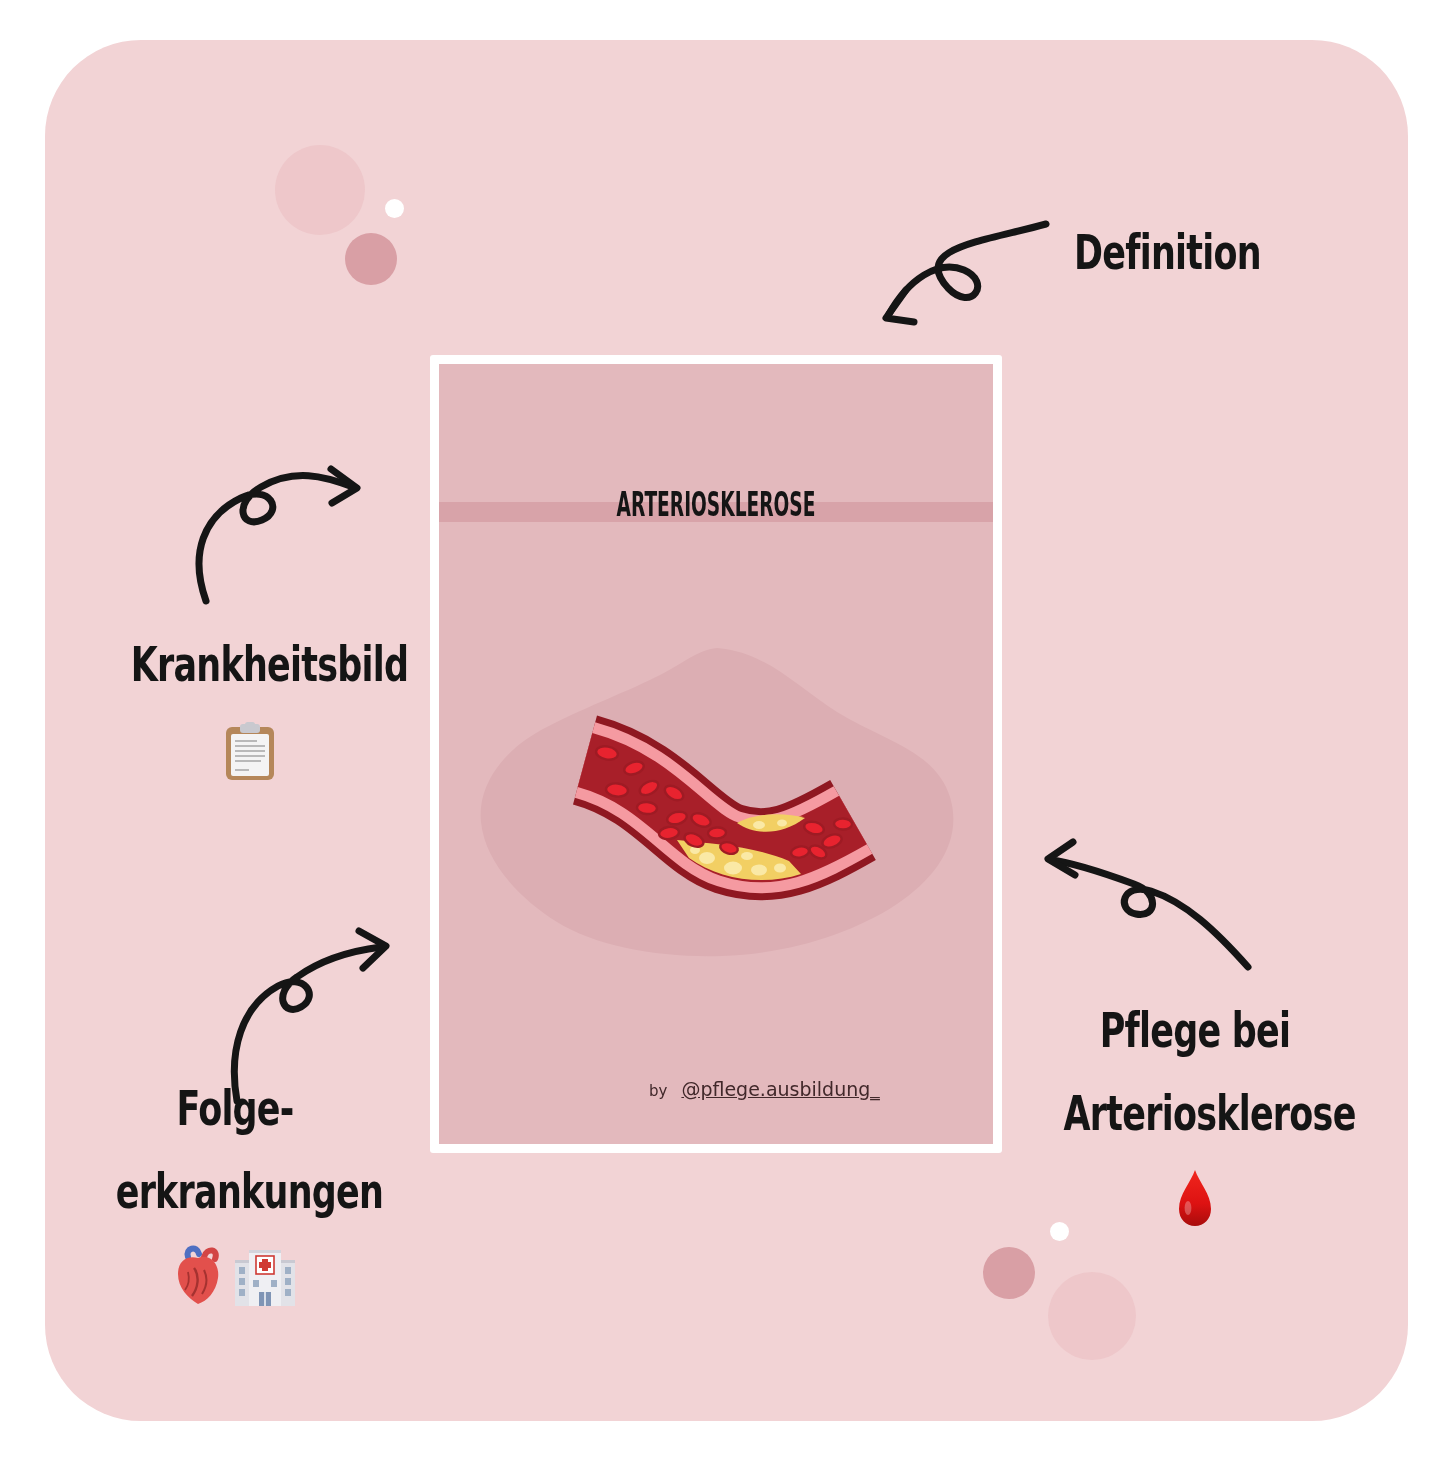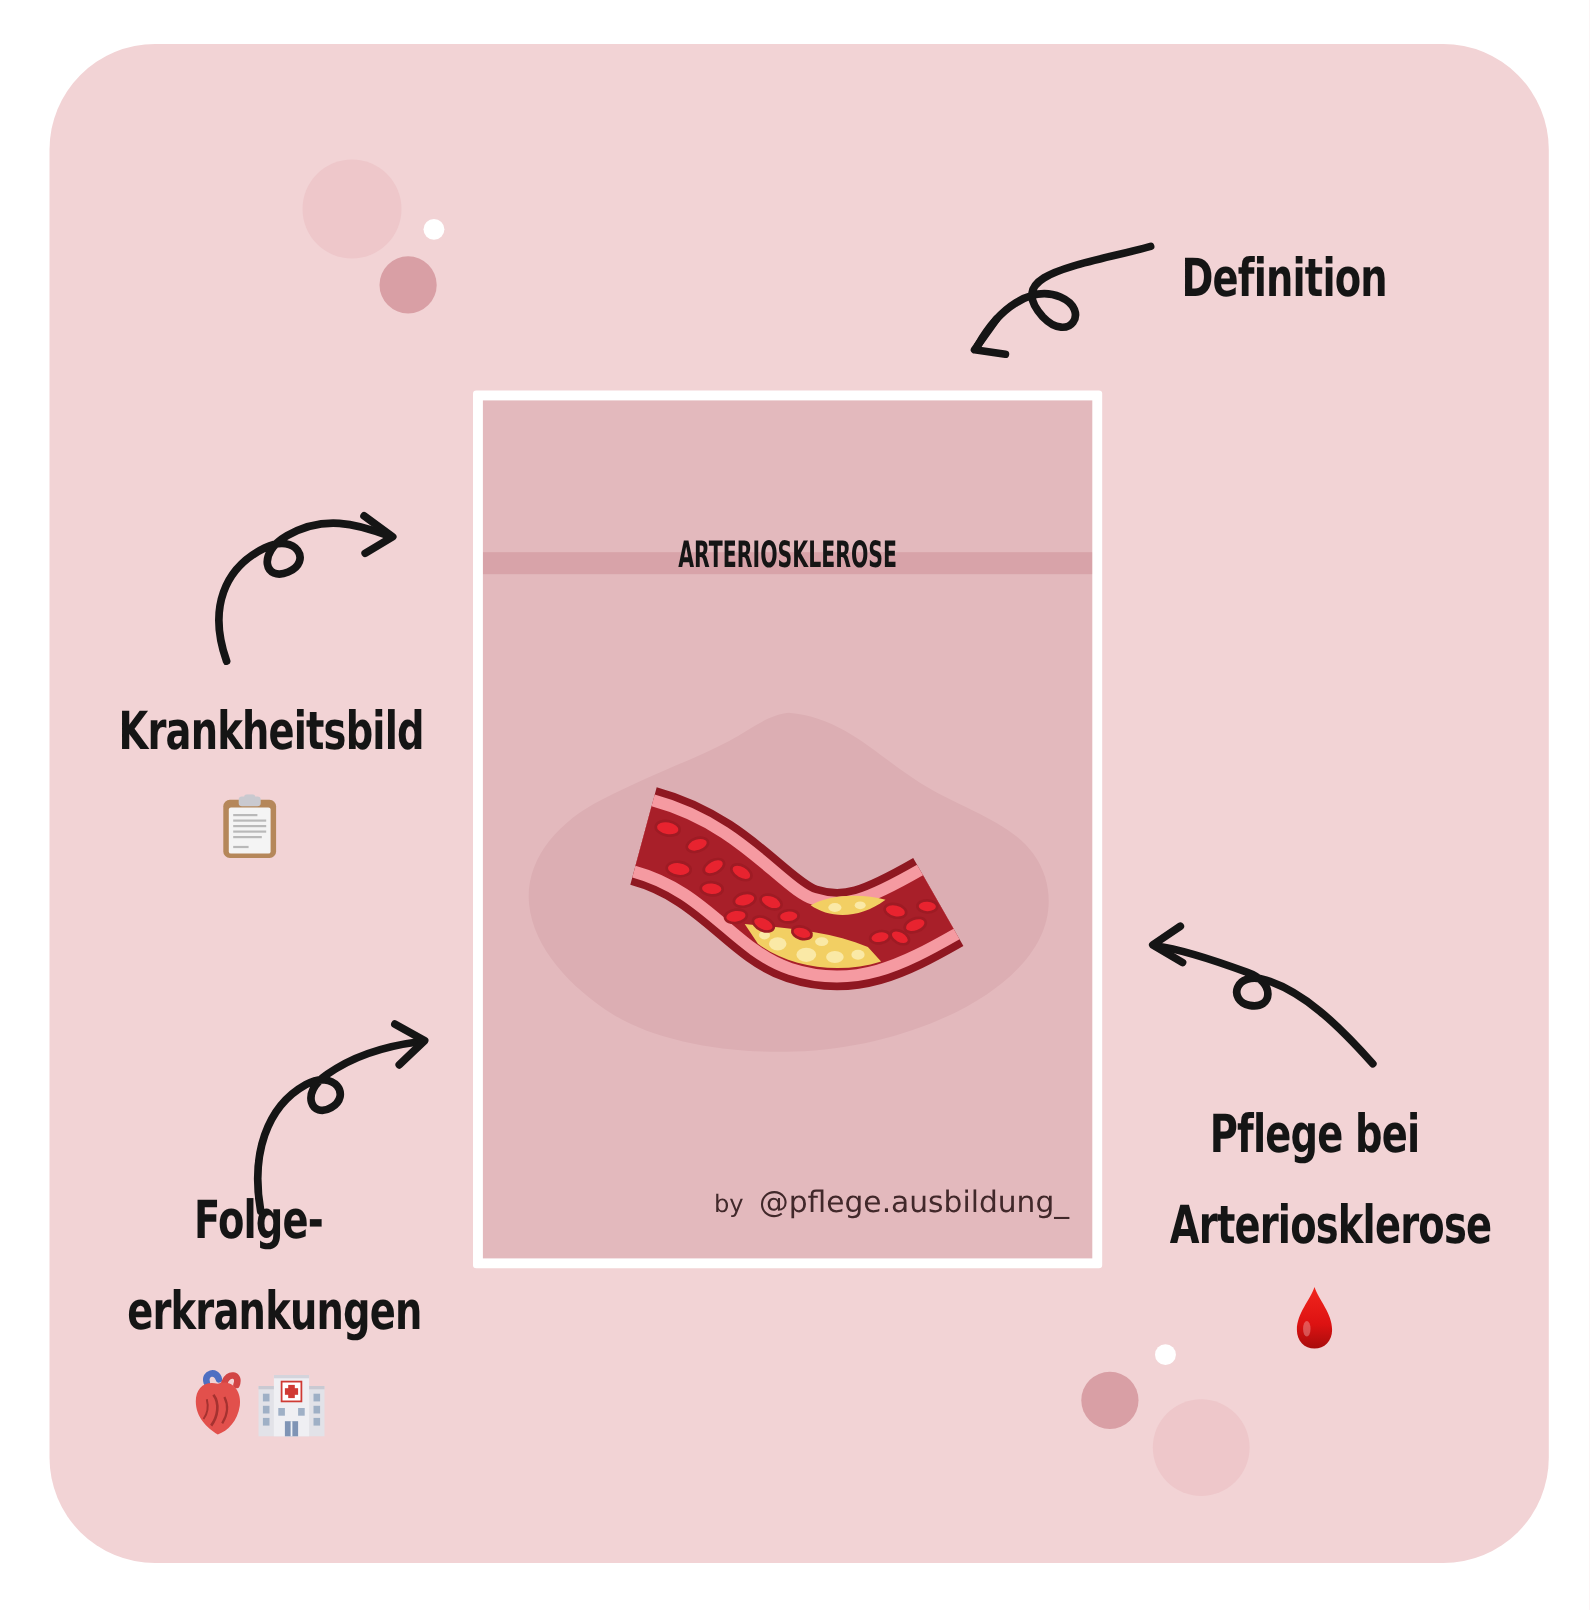--- a/index.html
+++ b/index.html
@@ -18,21 +18,21 @@
 
   .arrow-layer { left:0; top:0; width:1445px; height:1464px; pointer-events:none; }
   .arrow-layer path { stroke:#151515; stroke-width:7; fill:none; stroke-linecap:round; stroke-linejoin:round; }
 
   .label-text {
     color:#151515; font-weight:bold; font-size:46px; letter-spacing:-1px;
     text-align:center; transform:scale(0.76,1.04); transform-origin:center;
     white-space:nowrap; line-height:80px;
   }
   .label-def   { left:1074px; top:212px; width:250px; line-height:56px; }
-  .label-krank { left:70px;  top:624px; width:314px; }
+  .label-krank { left:93px;  top:624px; width:314px; }
   .label-folge { left:78px;  top:1070px; width:314px; line-height:82px; }
   .label-pflege{ left:1022px; top:992px; width:346px; line-height:76px; }
 
   .icon-row { display:flex; justify-content:center; align-items:flex-end; gap:12px; }
 
   
   .card { left:430px; top:355px; width:572px; height:798px; background:#ffffff; border-radius:3px; }
   .card-inner { position:absolute; left:9px; top:9px; right:9px; bottom:9px; background:#e3b9bd; overflow:hidden; }
   .card-band { position:absolute; left:0; right:0; top:138px; height:20px; background:#d8a3a9; }
   .card-title {
@@ -40,22 +40,22 @@
     display:flex; align-items:center; justify-content:center;
     color:#151515; font-weight:bold; font-size:30px;
     transform:scale(0.62,1.1); transform-origin:center; white-space:nowrap;
     z-index:2; letter-spacing:0px;
   }
   .artery-illustration { position:absolute; left:28px; top:268px; width:500px; height:330px; }
   .card-credit {
     position:absolute; left:210px; top:714px; display:flex; align-items:baseline; gap:14px;
     color:#41282a;
   }
-  .credit-by { font-size:22px;text-align:center; }
-  .credit-handle { font-size:27px; letter-spacing:0px; }
+  .credit-by { font-size:15px;text-align:center; }
+  .credit-handle { font-size:19px; letter-spacing:0px;text-decoration:underline; }
 </style>
 </head>
 <body>
 
 <div class="abs canvas">
 
   <div class="circle c-big" style="left:230px; top:105px; width:90px; height:90px;"></div>
   <div class="circle c-white" style="left:340px; top:159px; width:19px; height:19px;"></div>
   <div class="circle c-rose" style="left:300px; top:193px; width:52px; height:52px;"></div>
 

